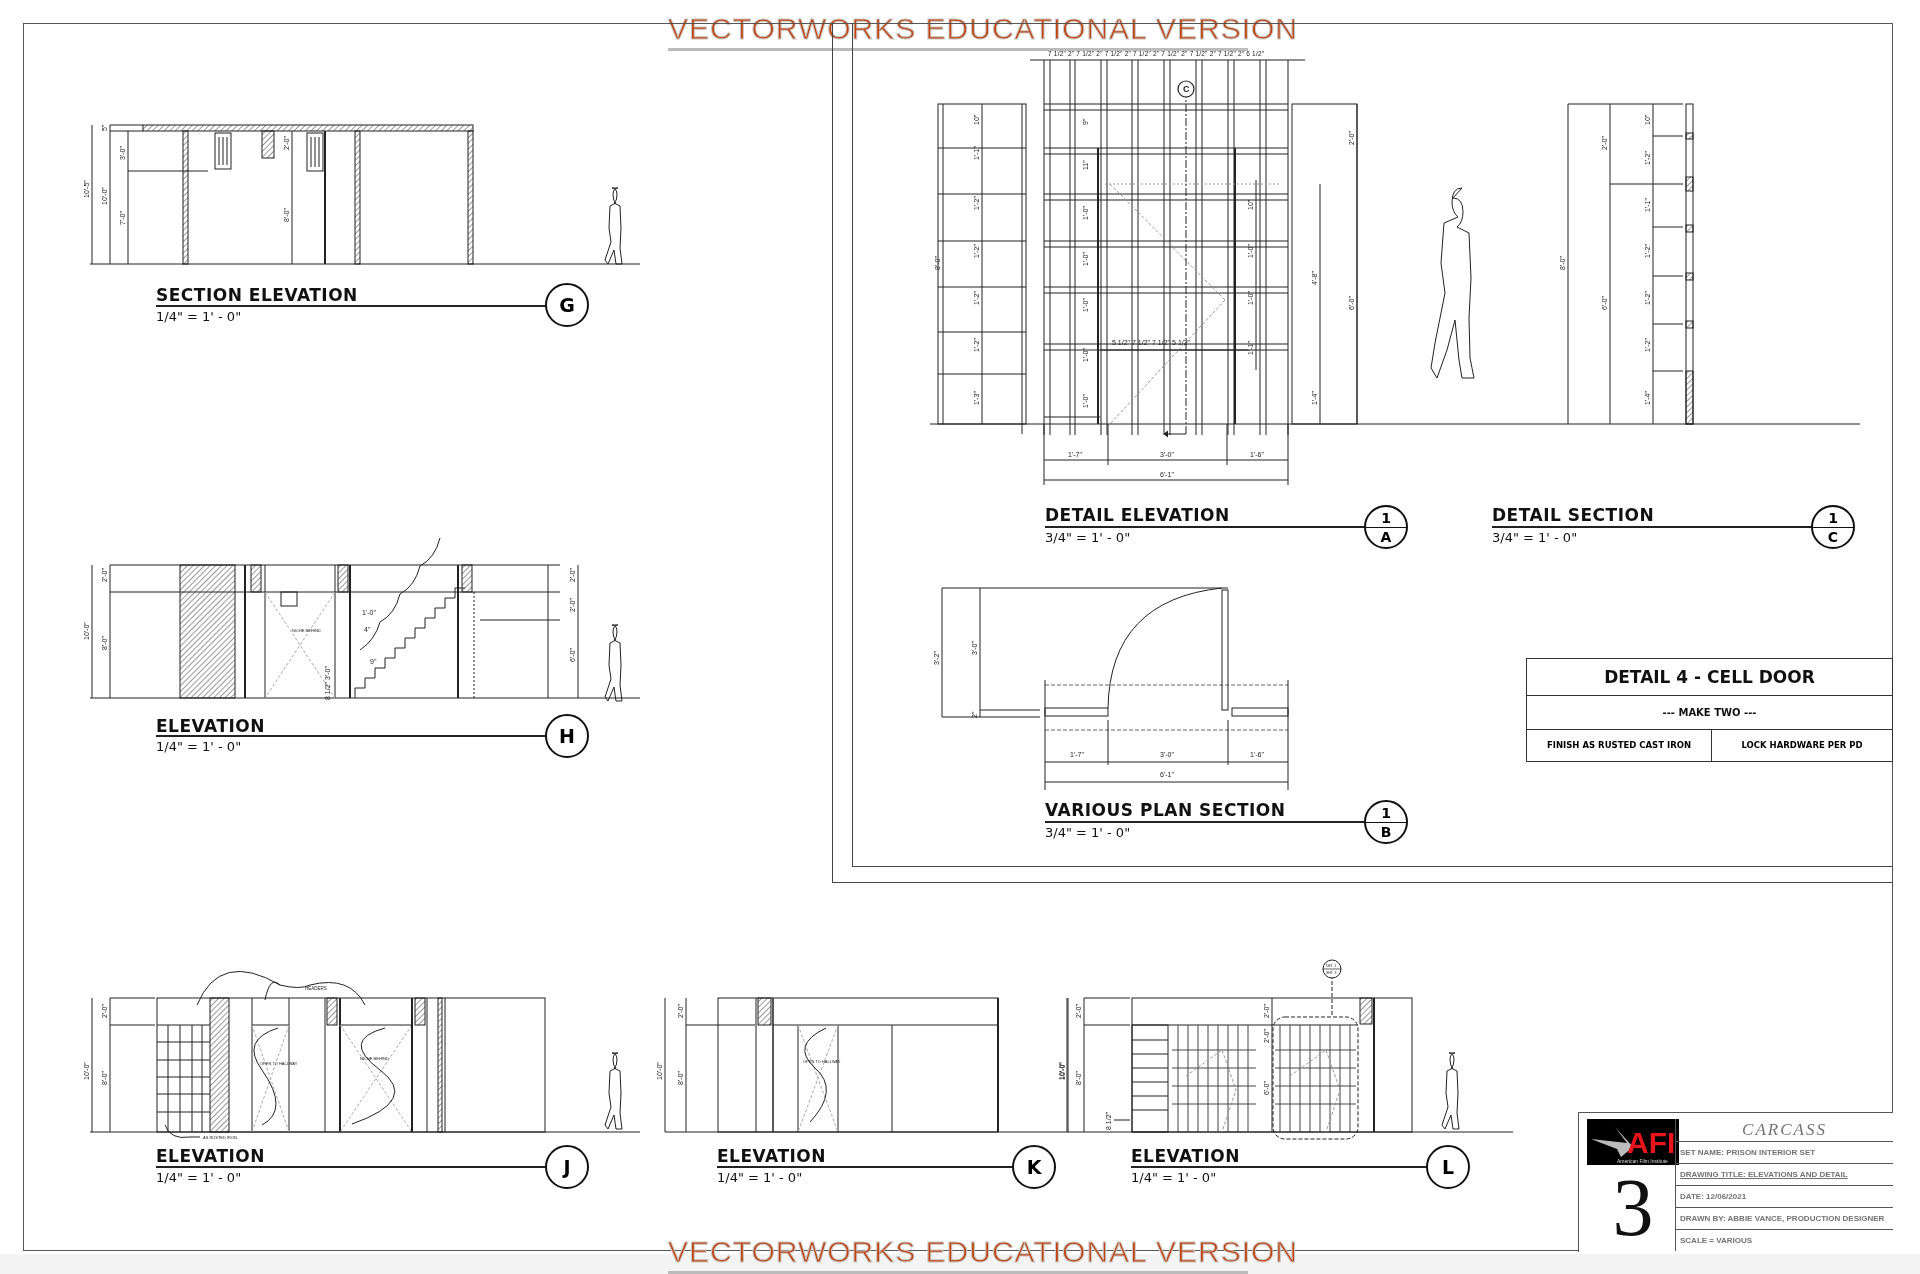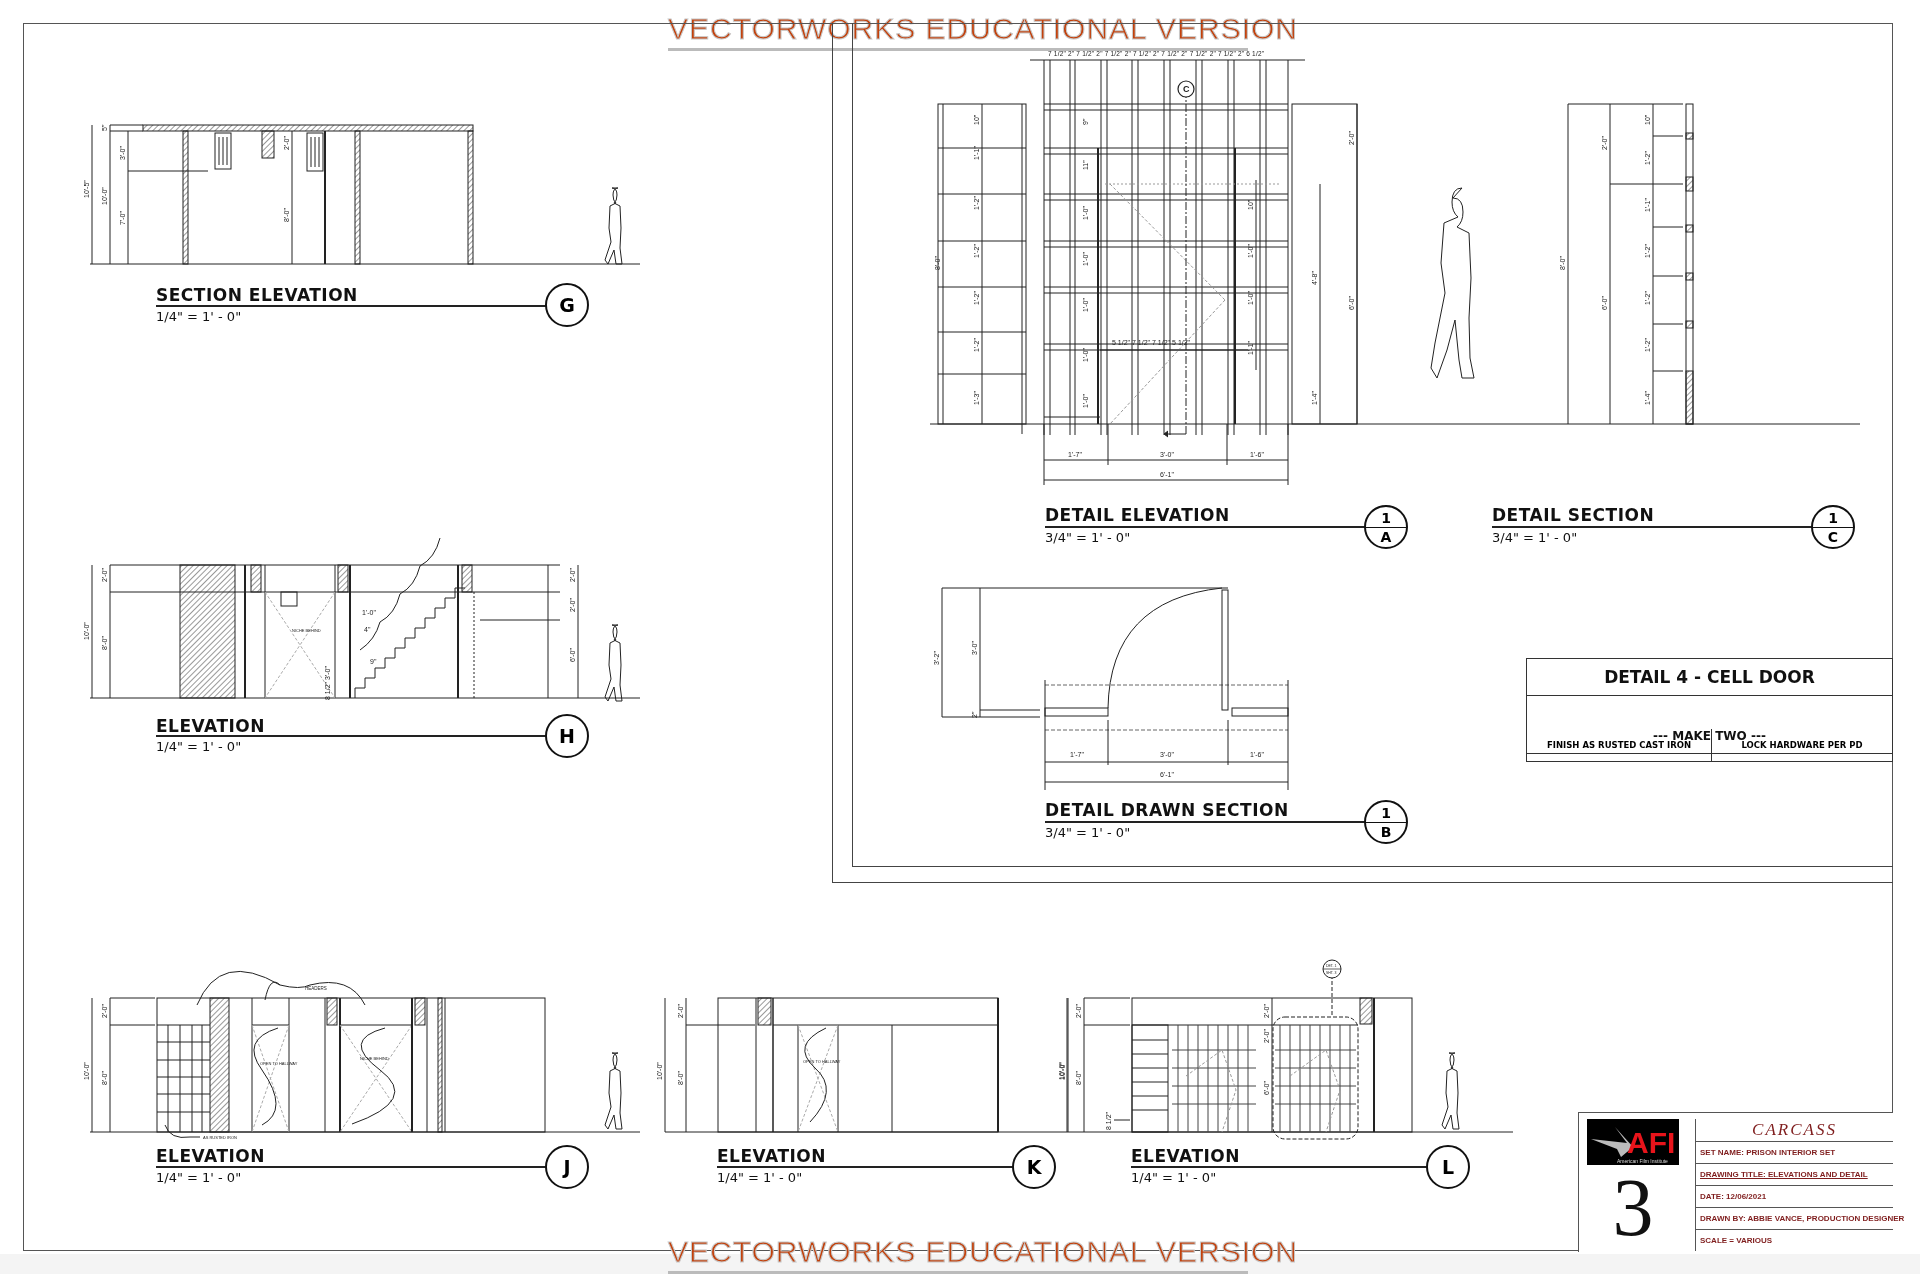--- a/index.html
+++ b/index.html
@@ -17,21 +17,21 @@
   .bubble.split{flex-direction:column;font-size:14px;line-height:18px;}
   .bubble.split .num{border-bottom:1.5px solid #111;width:100%;text-align:center;}
   .dim{font-family:"Liberation Sans",sans-serif;font-size:7px;fill:#222;}
   svg{position:absolute;overflow:visible;}
   .note-box{position:absolute;left:1526px;top:658px;width:367px;height:104px;border:1.5px solid #333;box-sizing:border-box;background:#fff;}
   .note-row{position:absolute;left:0;right:0;border-bottom:1.5px solid #333;display:flex;align-items:center;justify-content:center;font-family:"DejaVu Sans",sans-serif;font-weight:bold;color:#111;}
   .note-cell{position:absolute;top:70px;height:32px;display:flex;align-items:center;justify-content:center;font-family:"DejaVu Sans",sans-serif;font-size:8.5px;font-weight:bold;}
   .tb{position:absolute;left:1578px;top:1112px;width:315px;height:140px;border-left:1.5px solid #555;border-top:1.5px solid #555;box-sizing:border-box;background:#fff;padding-left:34px;}
   .tb-logo{position:absolute;left:8px;top:6px;width:92px;height:46px;background:#000;}
   .tb-num{position:absolute;left:8px;top:52px;width:92px;height:86px;display:flex;align-items:center;justify-content:center;font-family:"Liberation Serif",serif;font-size:82px;color:#111;}
-  .tb-row{position:absolute;left:116px;right:0;border-left:1.5px solid #555;border-bottom:1.5px solid #555;font-family:"Liberation Sans",sans-serif;font-size:8px;font-weight:bold;display:flex;align-items:center;padding-left:4px;color:#7f1d1d;white-space:nowrap;}
+  .tb-row{position:absolute;left:96px;right:0;border-left:1.5px solid #555;border-bottom:1.5px solid #555;font-family:"Liberation Sans",sans-serif;font-size:8px;font-weight:bold;display:flex;align-items:center;padding-left:4px;color:#737373;white-space:nowrap;}
   .tb-row.proj{justify-content:center;font-family:"Liberation Serif",serif;font-style:italic;font-weight:normal;font-size:17px;letter-spacing:2px;padding-left:0;}
 </style>
 </head>
 <body>
 
 <div class="sheet">
 
   <div class="watermark" style="top:12px;">
     <span>VECTORWORKS EDUCATIONAL VERSION</span><div class="ul" style="top:36px;"></div>
   </div>
@@ -324,31 +324,31 @@
     <g class="dim">
       <text transform="translate(939,665) rotate(-90)">3'-2"</text>
       <text transform="translate(977,655) rotate(-90)">3'-0"</text>
       <text transform="translate(977,718) rotate(-90)">2"</text>
       <text x="1070" y="757">1'-7"</text>
       <text x="1160" y="757">3'-0"</text>
       <text x="1250" y="757">1'-6"</text>
       <text x="1160" y="777">6'-1"</text>
     </g>
   </svg>
-  <div class="title" style="left:1045px;top:800px;">DETAIL DRAWN SECTION</div>
+  <div class="title" style="left:1045px;top:800px;">VARIOUS PLAN SECTION</div>
   <div class="tline" style="left:1045px;top:821px;width:320px;"></div>
   <div class="scale" style="left:1045px;top:825px;">3/4" = 1' - 0"</div>
   <div class="bubble split" style="left:1364px;top:800px;">
     <span class="num">1</span>
       <span>B</span>
   </div>
 
   <div class="note-box">
     <div class="note-row" style="top:0;height:36px;font-size:17px;">DETAIL 4 - CELL DOOR</div>
-    <div class="note-row" style="top:36px;height:34px;font-size:12px;margin-top:24px;">--- MAKE TWO ---</div>
+    <div class="note-row" style="top:36px;height:34px;font-size:10px;">--- MAKE TWO ---</div>
     <div class="note-cell" style="left:0;width:184px;border-right:1.5px solid #333;">FINISH AS RUSTED CAST IRON</div>
     <div class="note-cell" style="left:185px;width:180px;">LOCK HARDWARE PER PD</div>
   </div>
 
   <svg style="left:0;top:0;width:1px;height:1px;">
     <g stroke="#222" fill="none" stroke-width="1">
       <line x1="90" y1="1132" x2="640" y2="1132"></line>
       <line x1="110" y1="998" x2="155" y2="998"></line>
         <line x1="110" y1="1025" x2="155" y2="1025"></line>
       <line x1="92" y1="998" x2="92" y2="1132"></line>

